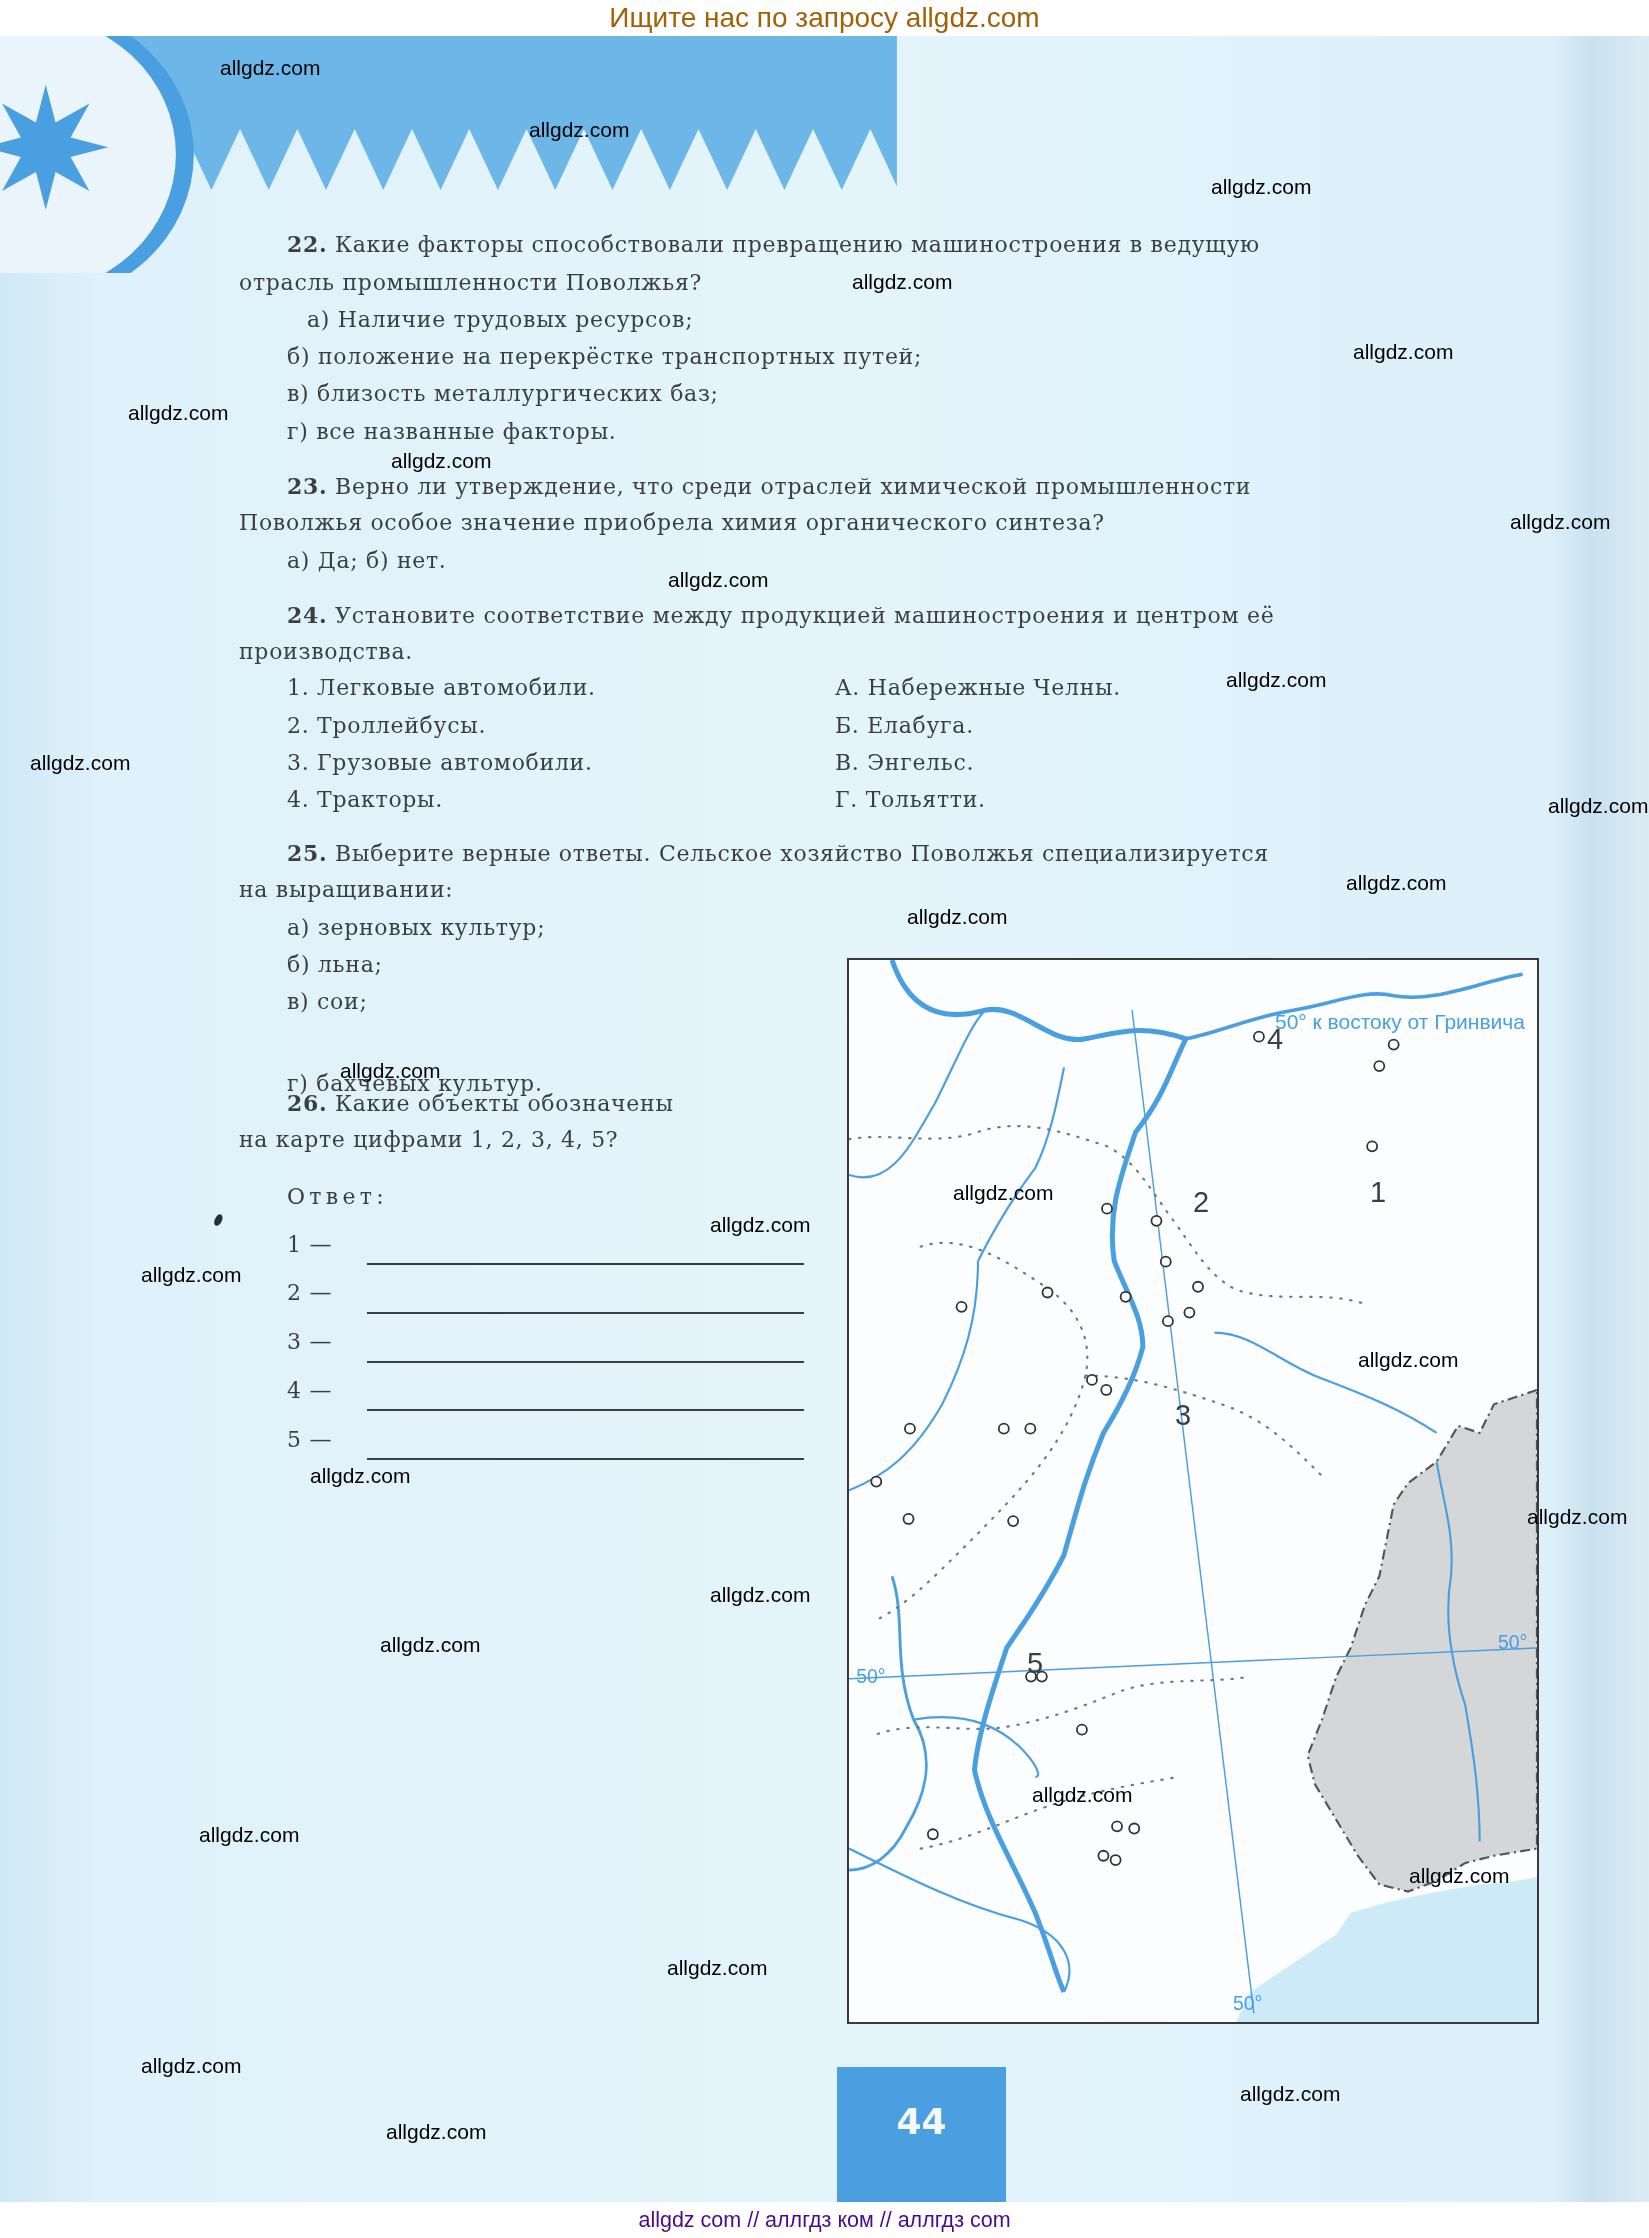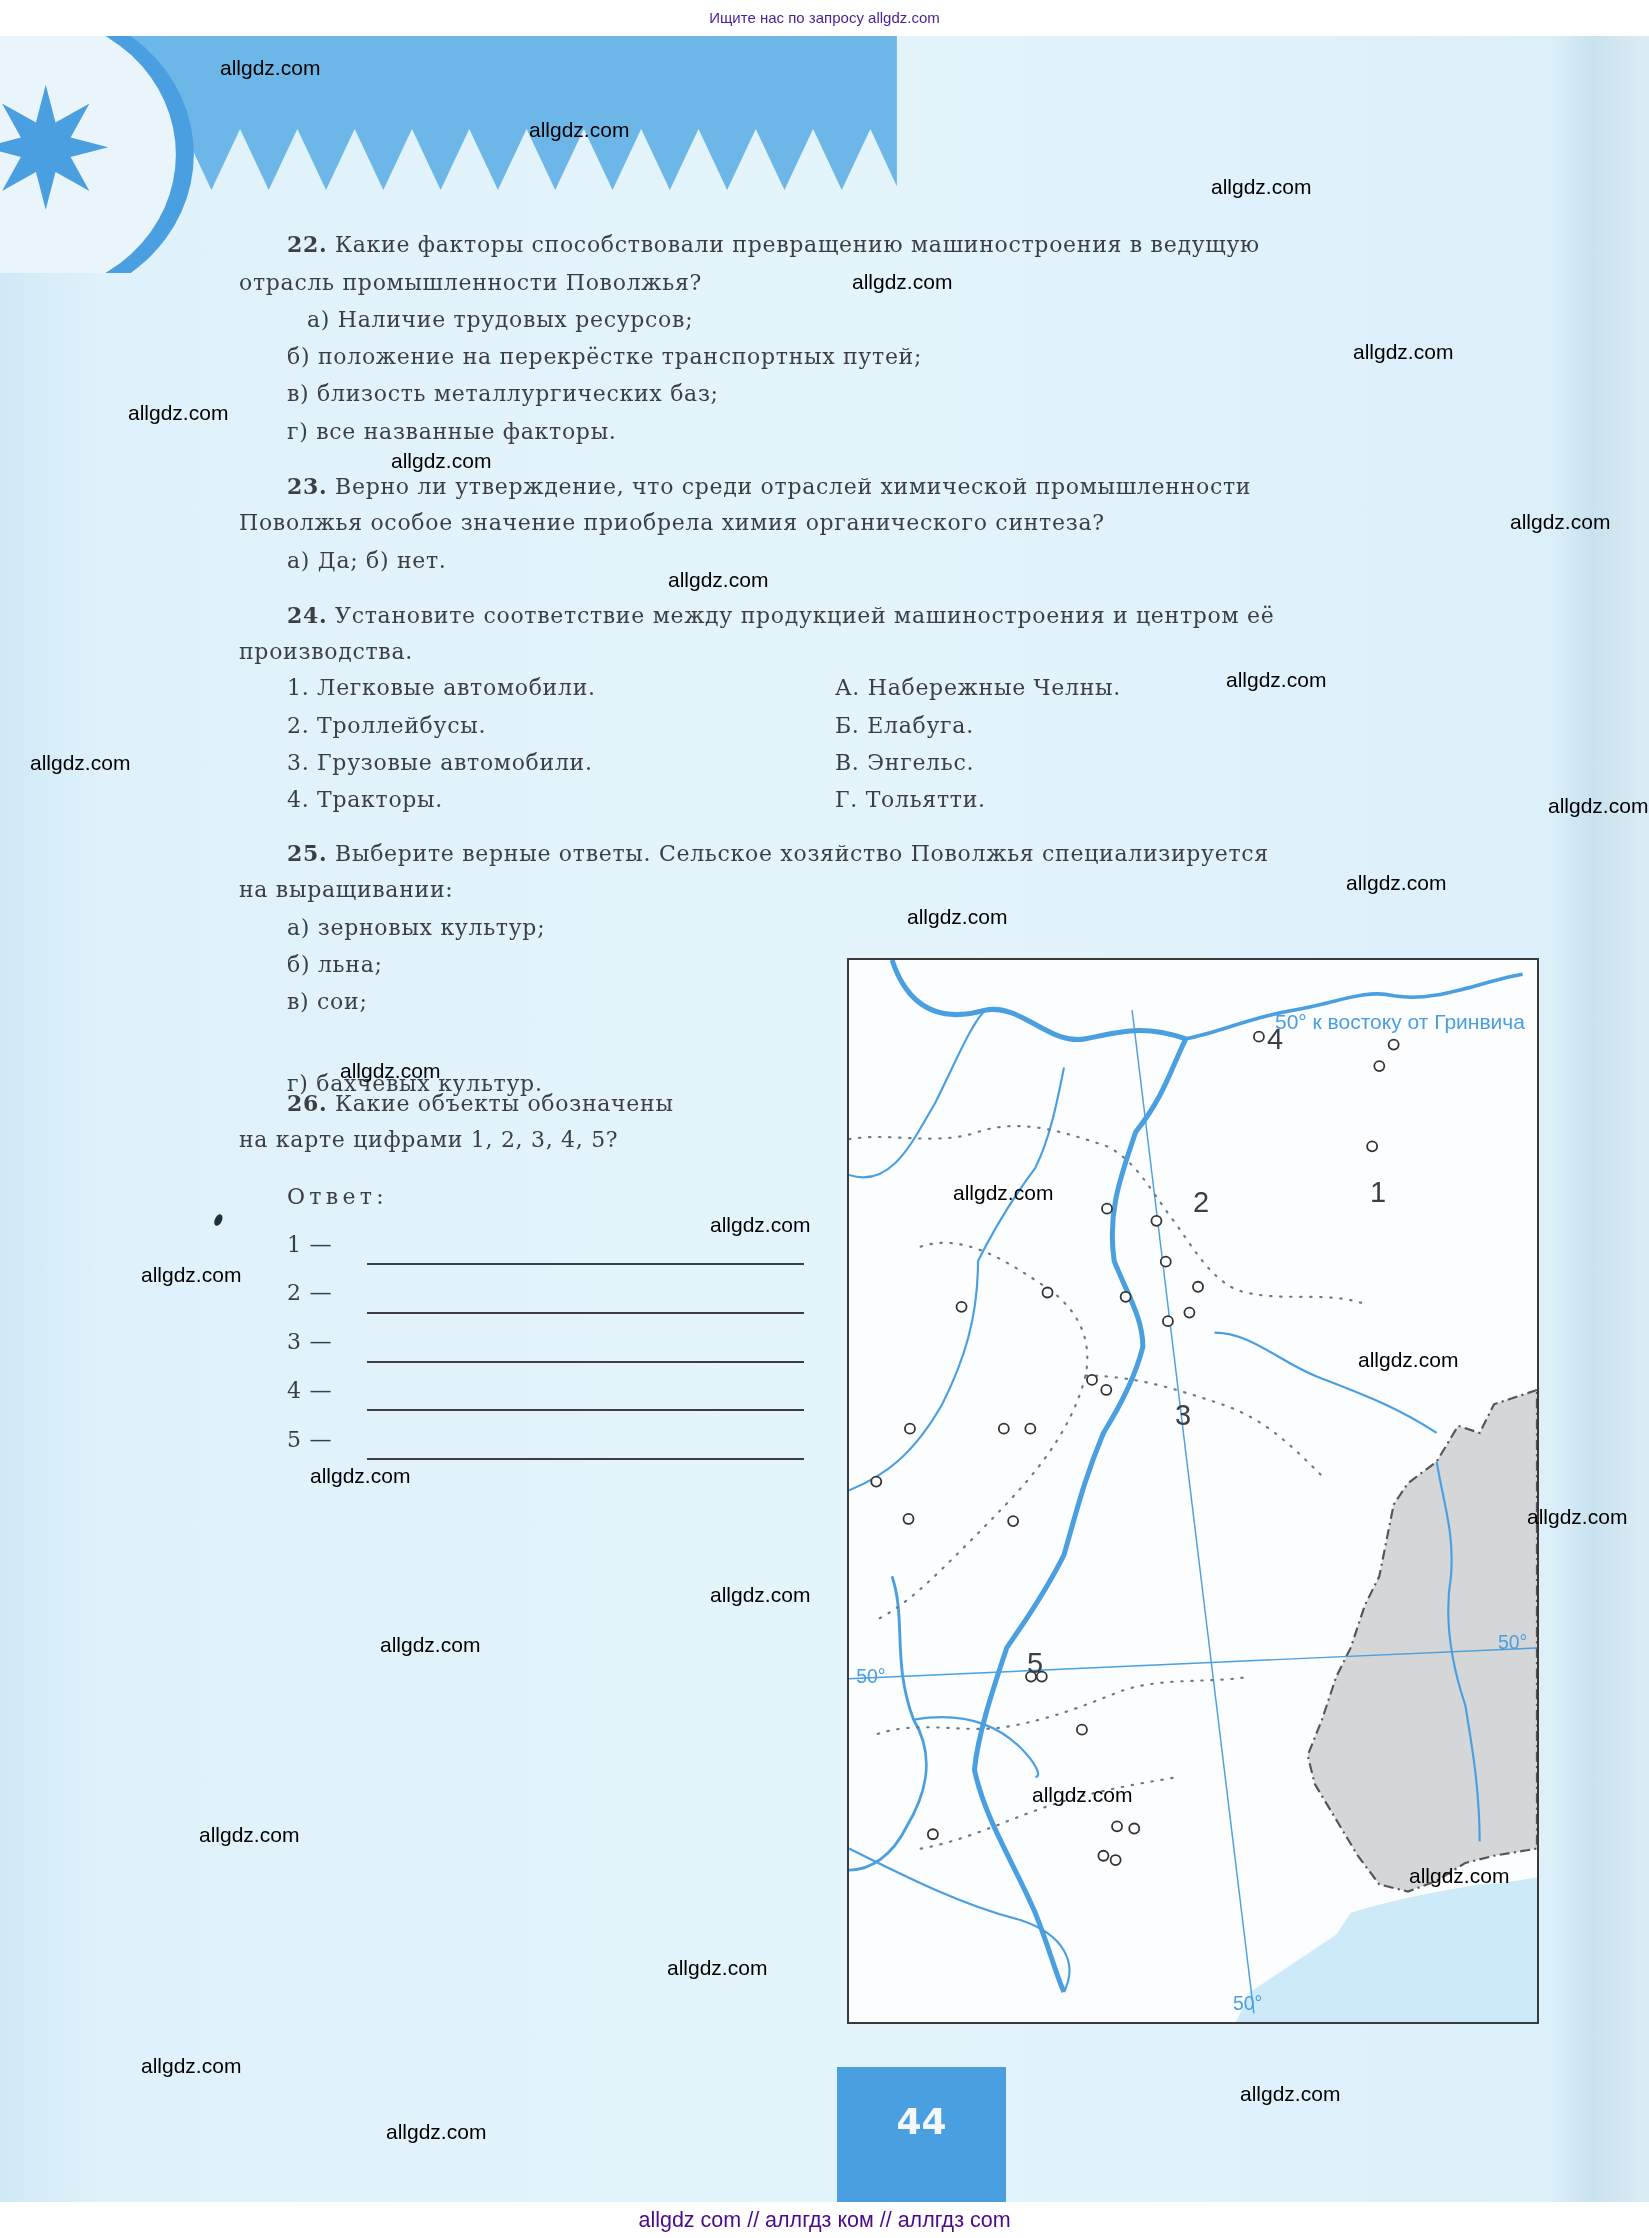--- a/index.html
+++ b/index.html
@@ -1,18 +1,18 @@
 <!DOCTYPE html>
 <html style="font-size:11.5px"><head>
 <meta charset="utf-8">
 <style>
   html, body { margin:0; padding:0; }
   body { width:1649px; height:2239px; position:relative; overflow:hidden; background:#ffffff; font-family:"DejaVu Serif", serif; }
   .top-banner { position:absolute; left:0; top:0; width:1649px; height:36px; background:#fff; text-align:center; }
-  .top-banner span { font-family:"Liberation Sans", sans-serif; font-size:15px; color:#4c1d95; line-height:36px; }
+  .top-banner span { font-family:"Liberation Sans", sans-serif; font-size:28px; color:#a16207; line-height:36px; }
   .page { position:absolute; left:0; top:36px; width:1649px; height:2166px;
     background:linear-gradient(90deg,#cfe9f6 0%,#dff1fa 6%,#e4f4fb 50%,#dcf0fa 94%,#c9e2ef 96.5%,#dcecf4 100%); }
   .header-band { position:absolute; left:0; top:36px; width:897px; height:154px; }
   .emblem { position:absolute; left:-43px; top:36px; width:244px; height:237px; }
   .line { position:absolute; font-size:22px; color:#3b3f44; letter-spacing:0.7px; white-space:nowrap; }
   .answer-line { position:absolute; left:367px; width:437px; height:0; border-top:2.2px solid #3b3f44; }
   .map { position:absolute; left:847px; top:958px; width:688px; height:1062px; border:2.2px solid #3a3a3a; background:#fcfdfe; overflow:hidden; }
   .map svg { position:absolute; left:0; top:0; }
   .wm { position:absolute; font-family:"Liberation Sans", sans-serif; font-size:21px; color:#000; white-space:nowrap; }
   .page-num { position:absolute; left:837px; top:2067px; width:169px; height:135px; background:#4a9fe0; color:#f4f8fb; font-family:"DejaVu Sans", sans-serif; font-weight:bold; font-size:36px; text-align:center; }

